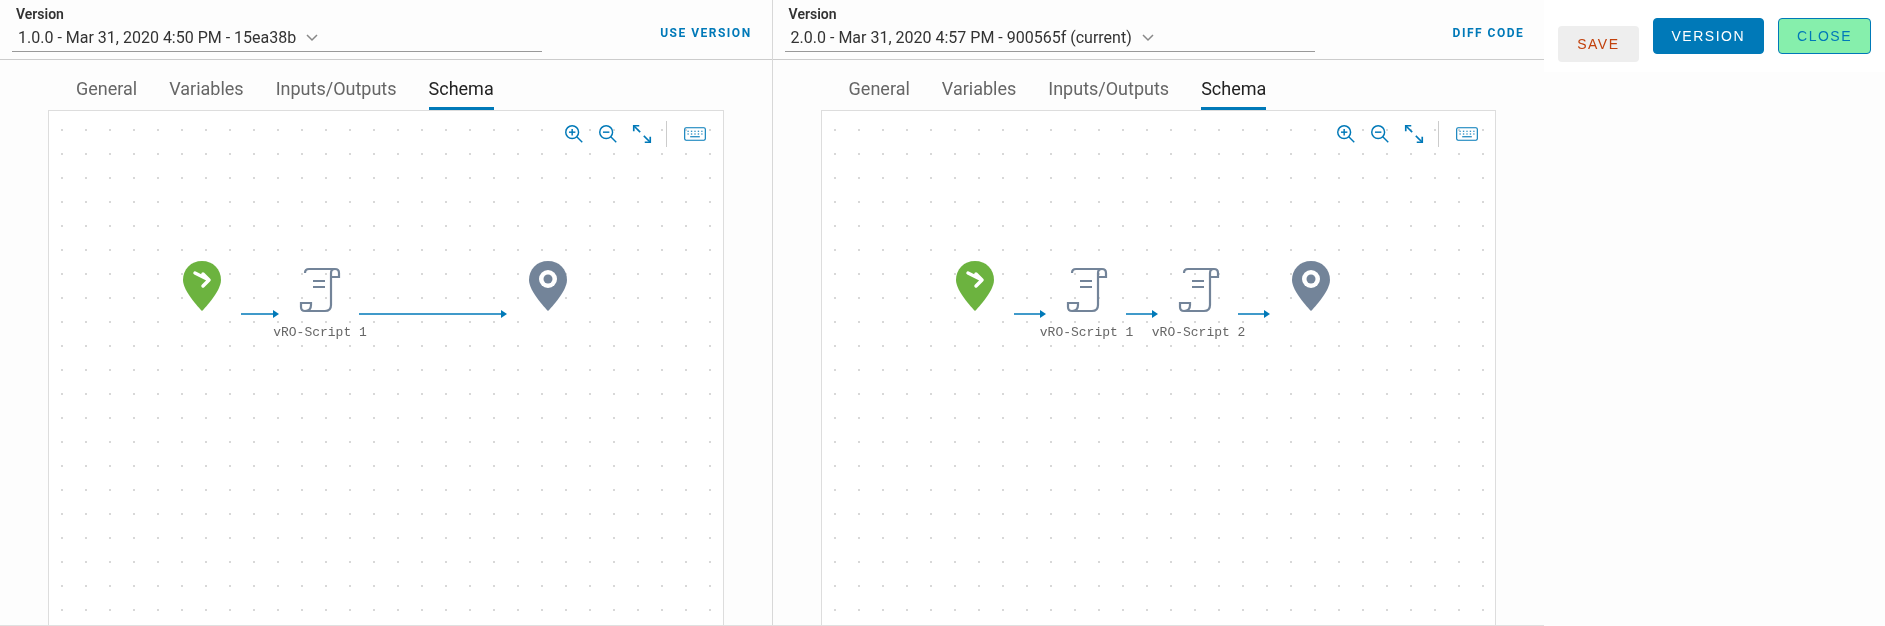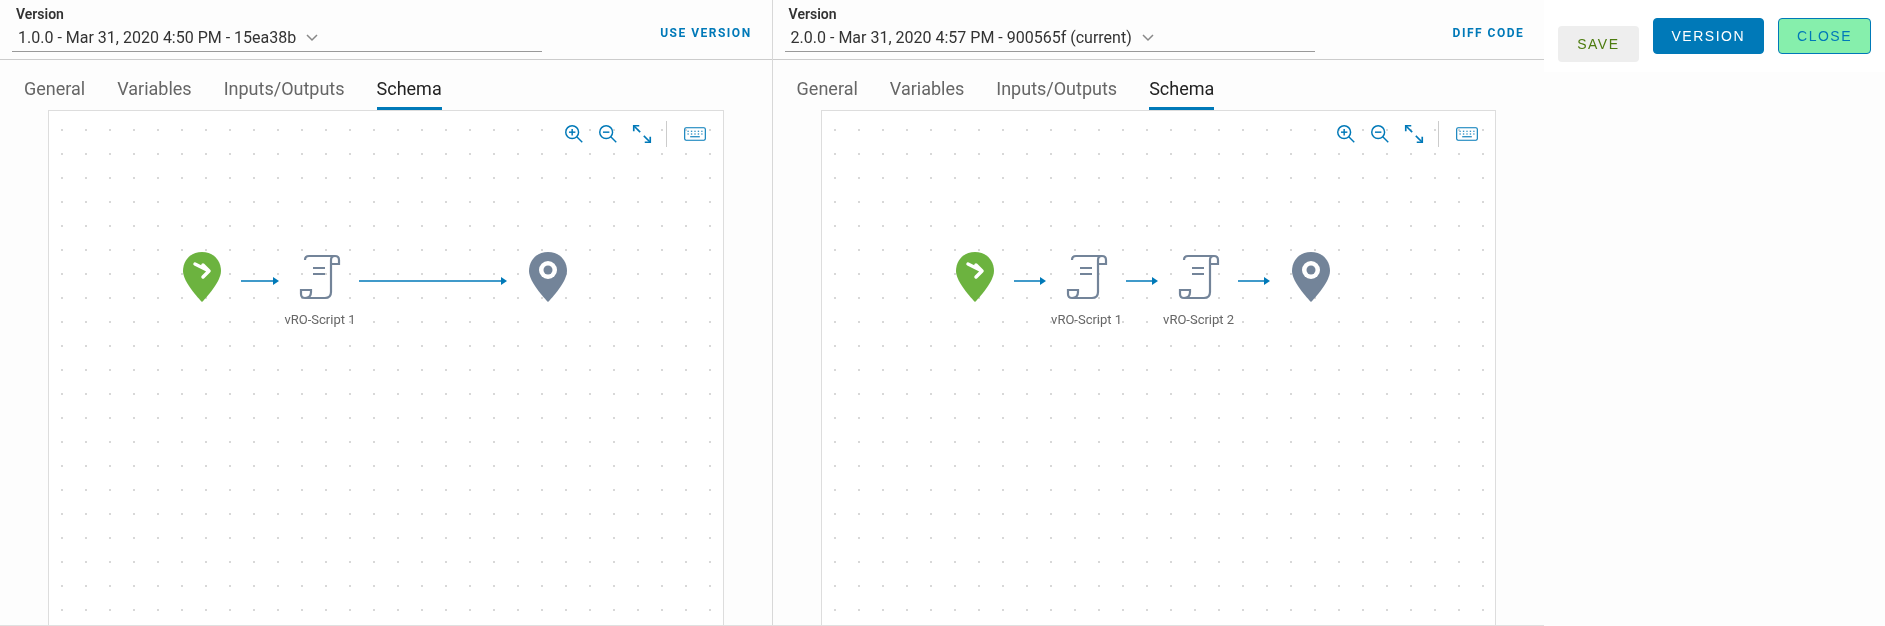--- a/index.html
+++ b/index.html
@@ -13,46 +13,46 @@
 .pane.left { border-right: 1px solid #d8d8d8; }
 
 .version-bar { display: flex; align-items: flex-start; justify-content: space-between; padding: 6px 12px 0 12px; border-bottom: 1px solid #ccc; min-height: 60px; }
 .version-block { flex: 1; min-width: 0; }
 .version-label { font-size: 14px; font-weight: 600; color: #333; padding-left: 4px; }
 .version-select { display: flex; align-items: center; justify-content: flex-start; border-bottom: 1px solid #999; padding: 4px 6px; max-width: 530px; margin-top: 2px; cursor: pointer; }
 .version-select .text { font-size: 16px; color: #333; white-space: nowrap; overflow: hidden; text-overflow: ellipsis; }
 .version-select .chev { color: #888; font-size: 12px; margin-left: 10px; }
 .header-action { color: #0079b8; font-size: 12px; font-weight: 700; letter-spacing: 1.5px; padding: 20px 8px 0 8px; cursor: pointer; white-space: nowrap; }
 
-.tabs { display: flex; gap: 32px; padding: 18px 48px 0 24px; }
+.tabs { display: flex; gap: 32px; padding: 18px 48px 0 76px; }
 .tab { font-size: 18px; color: #666; padding-bottom: 8px; cursor: pointer; border-bottom: 3px solid transparent; }
 .tab.active { color: #222; border-bottom-color: #0079b8; }
 
 .canvas-wrap { flex: 1; margin: 0 48px 0 48px; border-top: 1px solid #ddd; border-left: 1px solid #ddd; border-right: 1px solid #ddd; position: relative; background: #fff;
   background-image: radial-gradient(circle at 1px 1px, #d8d8d8 1.2px, transparent 0);
   background-size: 24px 24px; background-position: 12px 18px;
 }
 
 .toolbar { position: absolute; top: 10px; right: 12px; display: flex; align-items: center; gap: 10px; }
 .tool-btn { width: 24px; height: 24px; display: flex; align-items: center; justify-content: center; cursor: pointer; color: #0079b8; }
 .tool-btn svg { width: 22px; height: 22px; }
 .tool-sep { width: 1px; height: 26px; background: #ccc; margin: 0 2px; }
 
-.flow { position: absolute; top: 139px; left: 120px; display: flex; align-items: center; }
+.flow { position: absolute; top: 148px; left: 120px; display: flex; align-items: flex-end; font-family: Liberation Mono, monospace; }
 .pane.right .flow { left: 120px; }
 
 .node { display: flex; flex-direction: column; align-items: center; width: 66px; }
 .node .label { font-size: 13px; color: #666; margin-top: 10px; white-space: nowrap; }
 
 .arrow { color: #0079b8; display: flex; align-items: center; margin: 0 6px; padding-bottom: 20px; }
 .arrow svg { height: 12px; }
 
 .footer { height: 72px; display: flex; align-items: center; padding: 0 14px; gap: 14px; background: #fff; }
 .btn { height: 36px; padding: 0 18px; border-radius: 4px; font-size: 14px; letter-spacing: 1.5px; font-weight: 500; cursor: pointer; border: 1px solid transparent; display: inline-flex; align-items: center; justify-content: center; }
-.btn-save { background: #eee; color: #4d7c0f; cursor: not-allowed; margin-top: 16px; }
+.btn-save { background: #eee; color: #c2410c; cursor: not-allowed; margin-top: 16px; }
 .btn-primary { background: #0079b8; color: #fff; border-color: #0079b8; }
 .btn-outline { background: #86efac; color: #0079b8; border-color: #0079b8; }
 
 
 .start-node svg, .end-node svg, .script-node svg { display: block; }
 </style>
 </head>
 <body>
 
 <div class="container">

